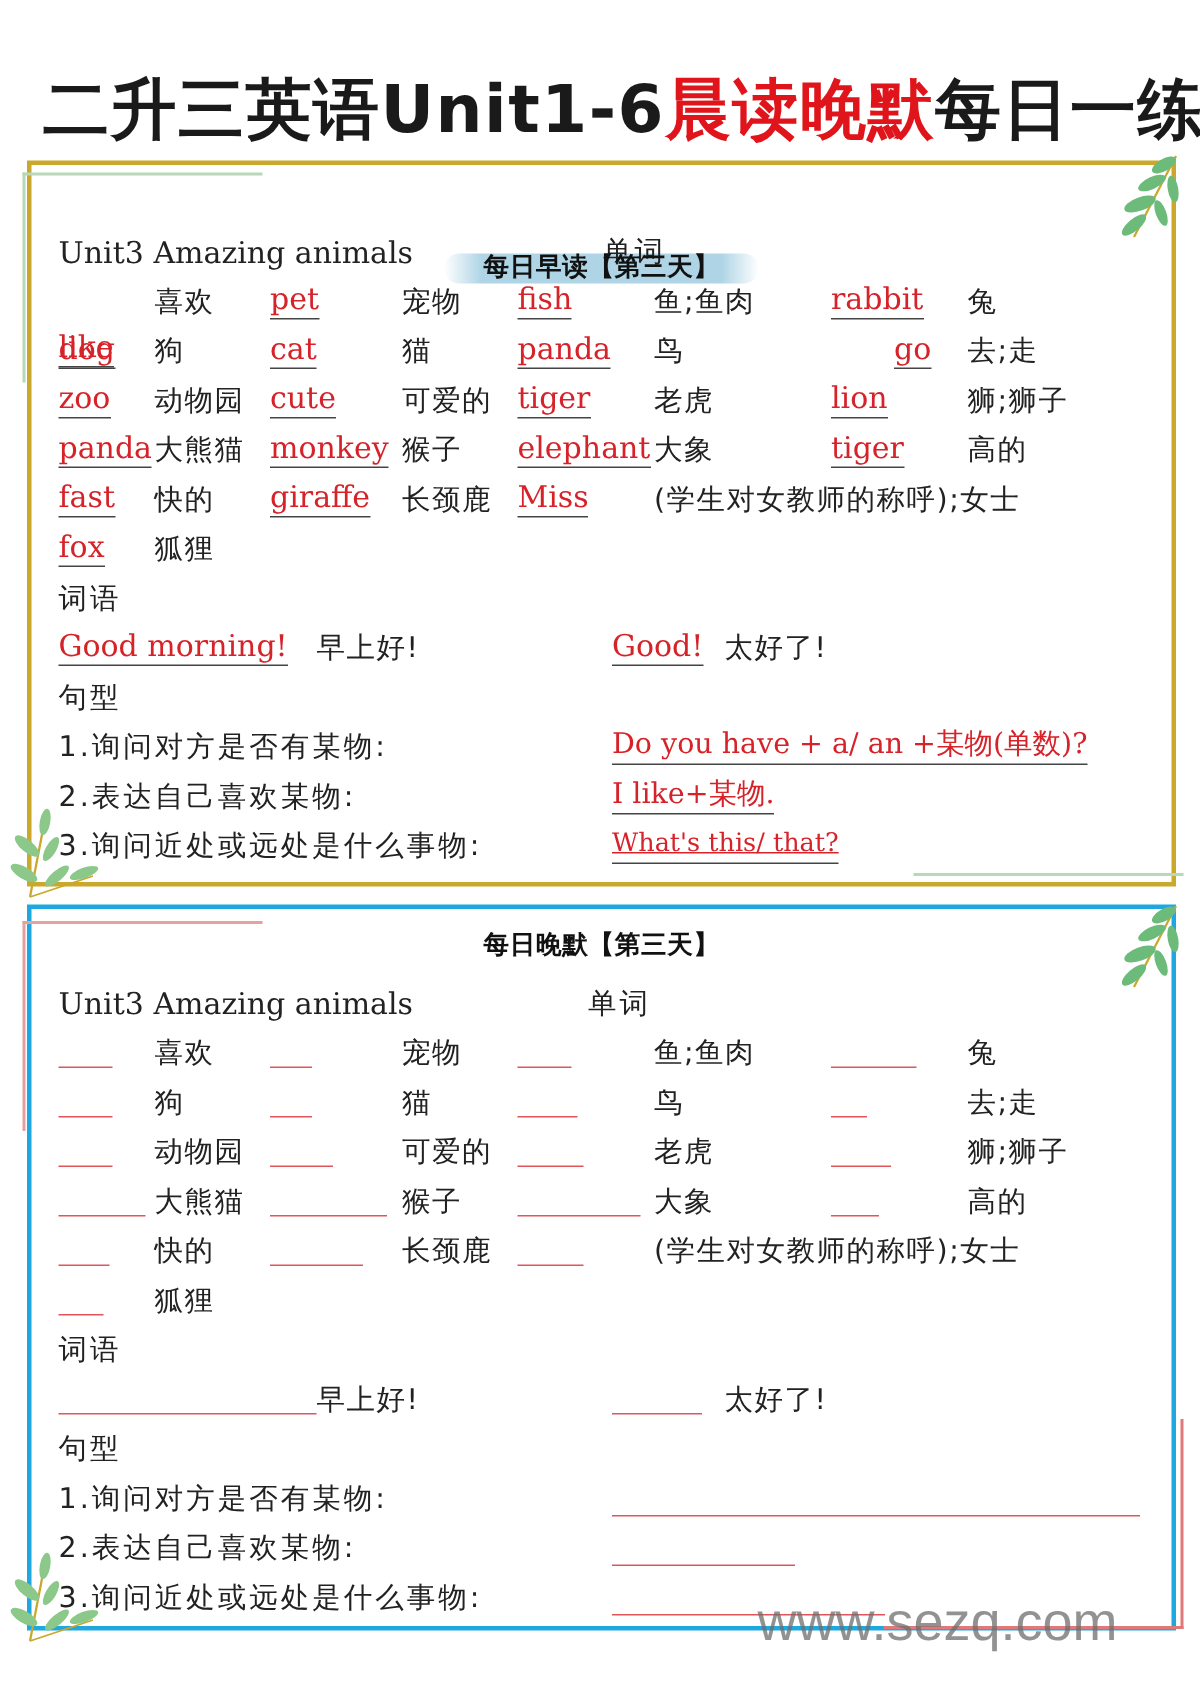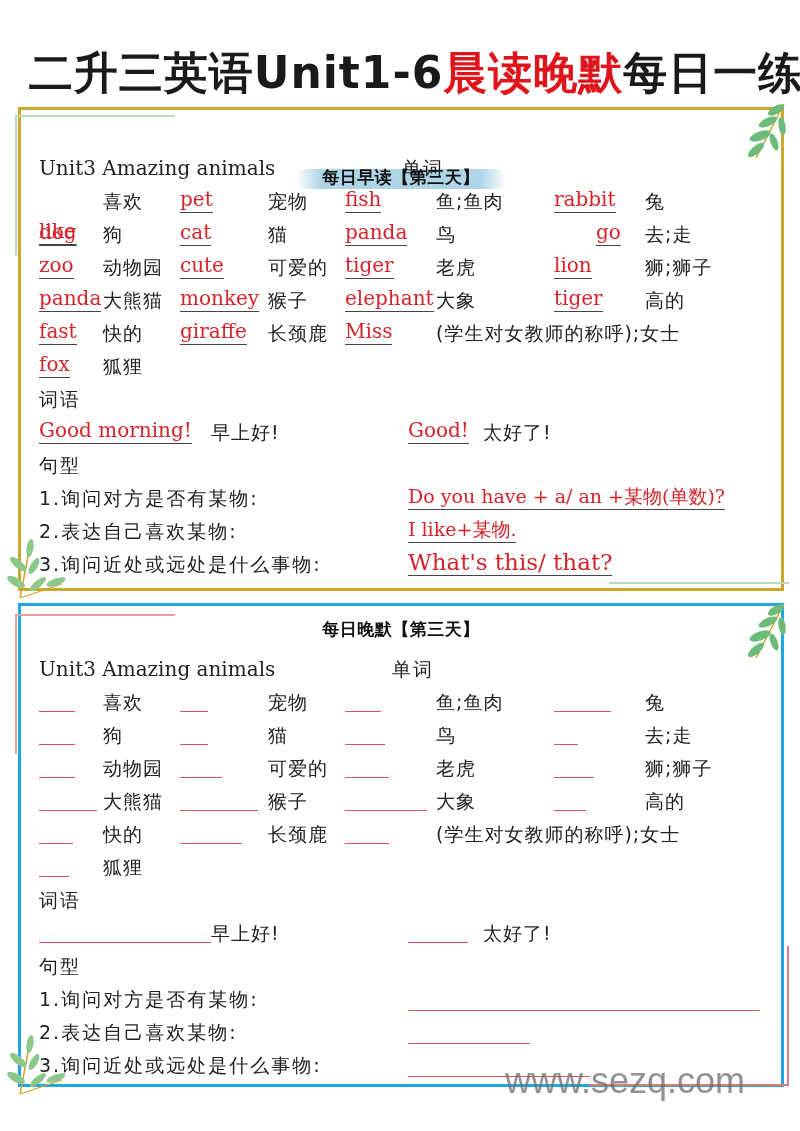--- a/index.html
+++ b/index.html
@@ -136,21 +136,21 @@
   <div class="row" style="top:373px;">
     <span class="cell label" style="left:18px;">1.询问对方是否有某物:</span>
     <span class="cell en" style="left:387px; font-size:19px;">Do you have + a/ an +某物(单数)?</span>
   </div>
   <div class="row" style="top:406px;">
     <span class="cell label" style="left:18px;">2.表达自己喜欢某物:</span>
     <span class="cell en" style="left:387px; font-size:19px;">I like+某物.</span>
   </div>
   <div class="row" style="top:439px;">
     <span class="cell label" style="left:18px;">3.询问近处或远处是什么事物:</span>
-    <span class="cell en" style="left:387px; font-size:23px;">What's this/ that?</span>
+    <span class="cell en" style="left:387px; font-size:17px;text-decoration:underline;">What's this/ that?</span>
   </div>
 </div>
 
 <div class="box box-evening">
   <div class="inner-line-h" style="left:-6px; top:8px; width:160px; background:#e7a0a0;"></div>
   <div class="inner-line-v" style="left:-6px; top:8px; height:140px; background:#e7a0a0;"></div>
   <div class="inner-line-h" style="right:-8px; bottom:-2px; width:200px; background:#e07a7a;"></div>
   <div class="inner-line-v" style="right:-8px; bottom:-2px; height:140px; background:#e07a7a;"></div>
 
   <div class="sec-title" style="top:12px;">

